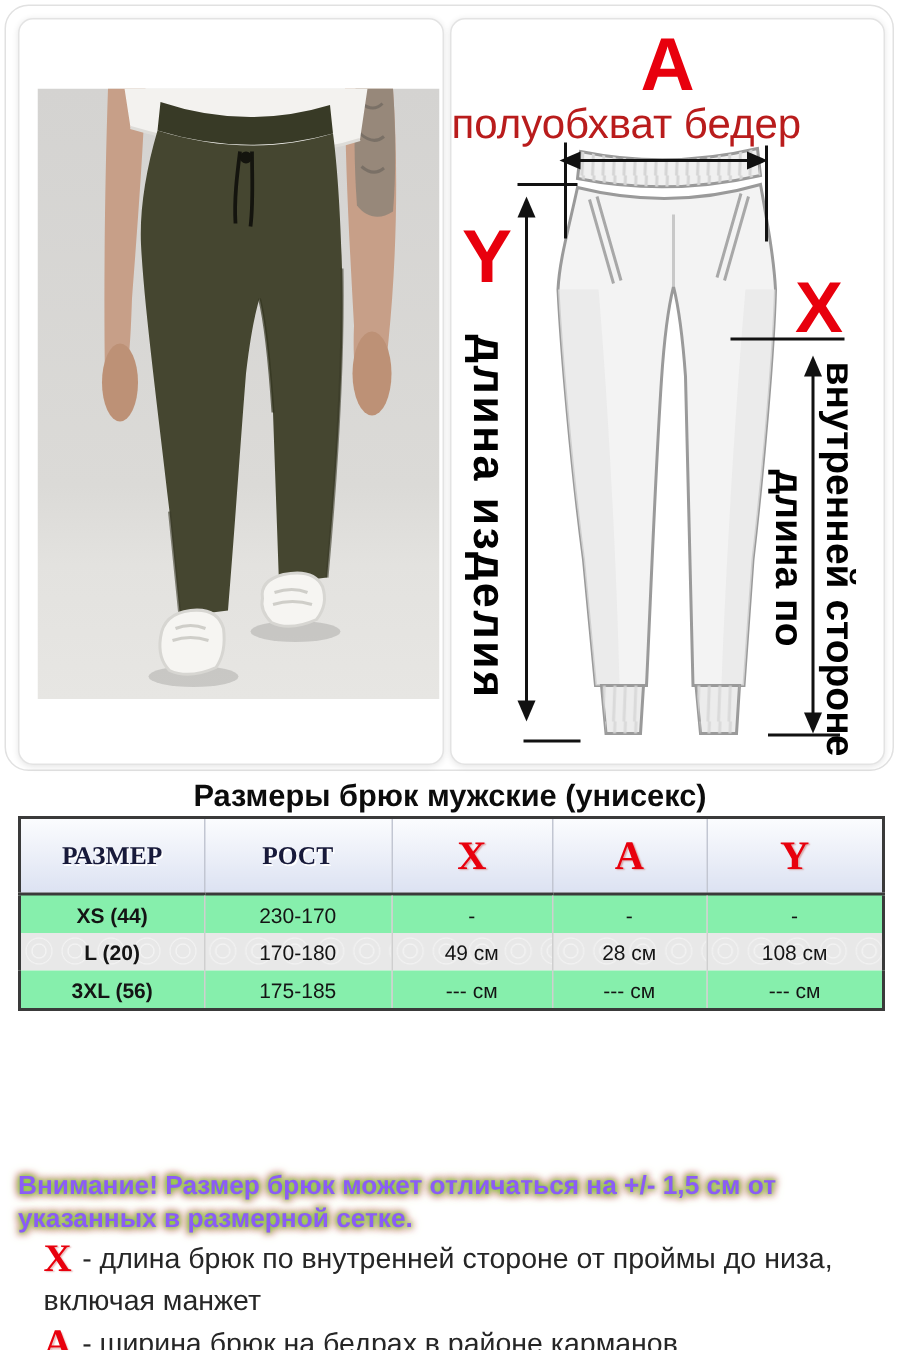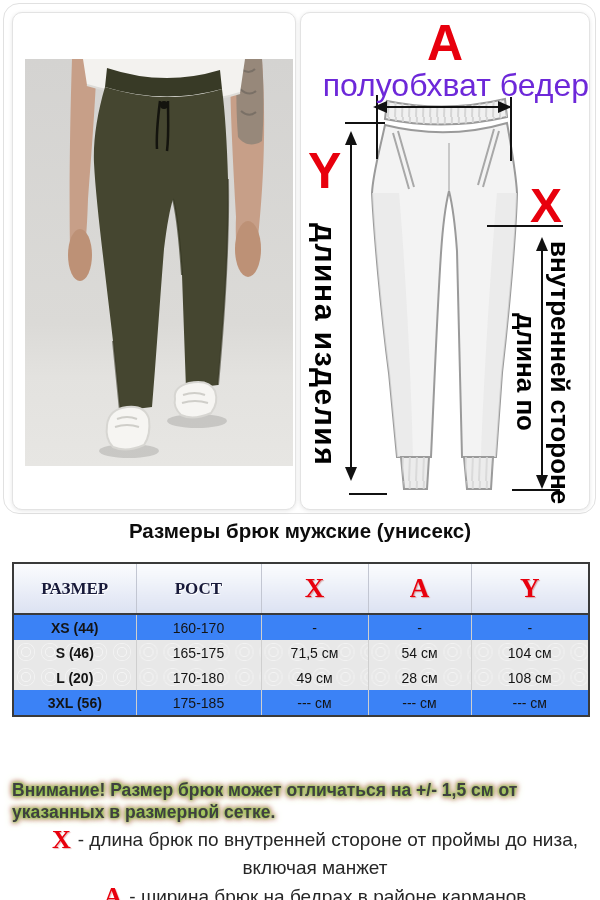--- a/index.html
+++ b/index.html
@@ -11,60 +11,60 @@
              border:1px solid #e1e1e1;border-radius:16px;background:#fff;}
   .card{position:absolute;background:#fff;border:1px solid #e3e3e3;border-radius:10px;
         box-shadow:0 1px 4px rgba(0,0,0,.10);}
   .card-photo{left:12px;top:12px;width:282px;height:496px;}
   .card-diagram{left:300px;top:12px;width:288px;height:496px;}
   .photo-svg{position:absolute;left:12px;top:46px;width:268px;height:407px;}
   .diagram-svg{position:absolute;left:0;top:0;width:286px;height:494px;}
 
   .dlabel{position:absolute;line-height:1;}
   .letter-a{left:0;right:0;top:5px;text-align:center;font-size:50px;font-weight:800;color:#e8000d;}
-  .caption-a{left:0;right:0;top:56px;text-align:right;font-size:32px;font-weight:400;color:#6d28d9;}
+  .caption-a{left:0;right:0;top:56px;text-align:left;font-size:28px;font-weight:400;color:#b91c1c;}
   .letter-y{left:7px;top:133px;font-size:50px;font-weight:800;color:#e8000d;}
   .letter-x{left:229px;top:169px;font-size:48px;font-weight:800;color:#e8000d;}
   .vlabel{position:absolute;white-space:nowrap;font-weight:700;color:#000;
           transform-origin:0 0;transform:rotate(90deg);}
   .y-label{font-size:30px;letter-spacing:1.5px;left:41px;top:210px;}
   .x-label-1{font-size:26px;left:240px;top:300px;}
   .x-label-2{font-size:26px;left:274px;top:228px;}
 
   
   .main-title{position:absolute;left:0;top:519px;width:600px;text-align:center;
               font-size:20.5px;font-weight:700;color:#0c0c0c;}
 
   
-  .size-table{position:absolute;left:12px;top:562px;width:576px;border-collapse:collapse;
+  .size-table{position:absolute;left:12px;top:544px;width:576px;border-collapse:collapse;
               border:2px solid #3a3a3a;font-size:14px;color:#141414;table-layout:fixed;}
   .size-table th{height:47px;background:linear-gradient(#fbfcfe,#dce2f2);
       border-bottom:2px solid #3a3a3a;border-right:1px solid #c2c6d2;
       font-family:"Liberation Serif","DejaVu Serif",serif;font-size:17px;font-weight:700;
       color:#181a3a;text-shadow:1px 1px 0 #ffffff;}
   .size-table th.mletter{font-size:27px;color:#e8000d;text-shadow:1px 1px 1px #d8a5a5;}
   .size-table th:last-child,.size-table td:last-child{border-right:none;}
   .size-table td{height:25px;text-align:center;border-right:1px solid #cfcfcf;padding:0;}
-  tr.plain td{background:#3b82f6;}
+  tr.plain td{background:#86efac;}
   tr.pattern td{background-color:#e8e8e8;
       background-image:radial-gradient(circle,rgba(255,255,255,0) 0 4px,rgba(255,255,255,.55) 4.5px,
         rgba(255,255,255,0) 5.5px 8px,rgba(255,255,255,.45) 8.5px,rgba(255,255,255,0) 9.5px);
       background-size:24px 24px;}
   td.size-cell{font-weight:700;}
 
   
   .warning{position:absolute;left:12px;top:780px;width:566px;font-size:17.5px;font-weight:700;
-      line-height:21.5px;color:#404040;
+      line-height:21.5px;color:#8b5cf6;
       text-shadow:0 0 3px #7dc832,0 0 5px #8bd13c,0 0 8px #9ad94a,
         2px 2px 4px #ff9bd9,-2px -2px 4px #ff9bd9,2px -2px 4px #ff9bd9,-2px 2px 4px #ff9bd9;}
 
   
   .legend{position:absolute;left:10px;top:826px;width:572px;padding-left:19px;
           font-size:19px;line-height:27.5px;color:#262626;}
-  .legend-item{margin:0 0 2px 0;text-align:center;}
+  .legend-item{margin:0 0 2px 0;}
   .legend-letter{font-family:"Liberation Serif","DejaVu Serif",serif;font-weight:700;
                  color:#e8000d;font-size:26px;line-height:20px;margin-right:7px;
                  vertical-align:-2px;text-shadow:1px 1px 1px #e6baba;}
 </style>
 </head>
 <body>
 
 <div class="page">
 
   <div class="top-outer"></div>
@@ -189,31 +189,24 @@
         <th>РАЗМЕР</th>
         <th>РОСТ</th>
         <th class="mletter">X</th>
         <th class="mletter">A</th>
         <th class="mletter">Y</th>
       </tr>
     </thead>
     <tbody>
       <tr class="plain">
         <td class="size-cell">XS (44)</td>
-        <td>160-170</td>
+        <td>230-170</td>
         <td>-</td>
         <td>-</td>
         <td>-</td>
-      </tr>
-      <tr class="pattern">
-        <td class="size-cell">S (46)</td>
-        <td>165-175</td>
-        <td>71,5 см</td>
-        <td>54 см</td>
-        <td>104 см</td>
       </tr>
       <tr class="pattern">
         <td class="size-cell">L (20)</td>
         <td>170-180</td>
         <td>49 см</td>
         <td>28 см</td>
         <td>108 см</td>
       </tr>
       <tr class="plain">
         <td class="size-cell">3XL (56)</td>

